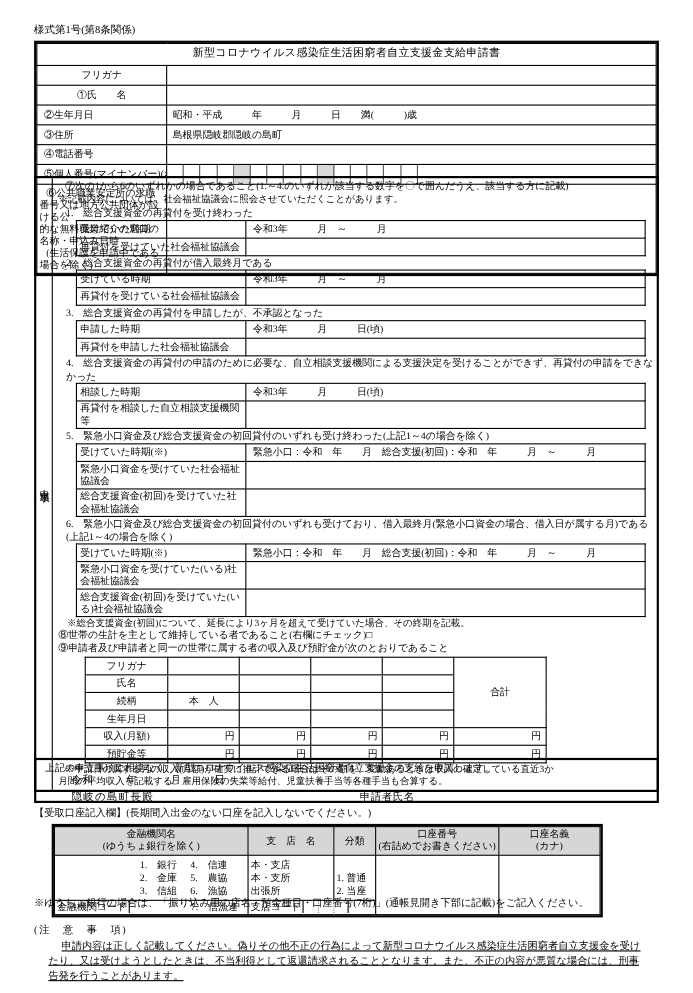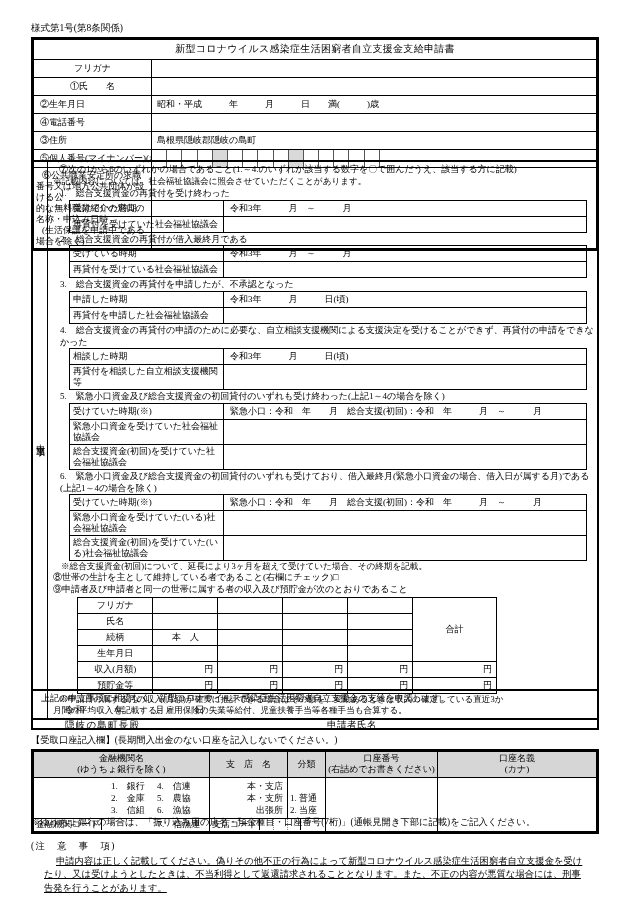--- a/index.html
+++ b/index.html
@@ -145,35 +145,35 @@
 
   
   .bank-title {
     position: absolute;
     left: 31px;
     top: 735px;
     font-size: 9.3px;
     white-space: nowrap;
   }
   #blockE {
-    left: 31px;
+    left: 47px;
     top: 749px;
-    width: 568px;
+    width: 501px;
   }
   #blockE table { width: 100%; }
   #blockE th {
     background: #d6d6d6;
     text-align: center;
     font-size: 9px;
     line-height: 1.25;
     height: 22px;
   }
   .bank-opts { font-size: 9px; line-height: 1.33; text-align: right; padding-right: 6px; }
   .bank-opts .o { display: inline-block; width: 46px; text-align: left; }
-  .branch-opts { font-size: 9px; line-height: 1.33; text-align: right; padding-right: 4px; }
+  .branch-opts { font-size: 9px; line-height: 1.33; text-align: left; padding-right: 4px; }
   .kind { font-size: 9px; line-height: 1.33; text-align: left; padding-left: 2px; vertical-align: bottom; }
   .acct-cells { display: flex; height: 100%; }
   .acct-cells .c {
     flex: 1 1 0;
     border-right: 1px dotted #888;
     box-sizing: border-box;
   }
   .acct-cells .c:last-child { border-right: none; }
   .code-cells { display: flex; height: 100%; }
   .code-cells .c {
@@ -233,26 +233,26 @@
         </tr>
         <tr>
           <td class="lbl">①氏　　名</td>
           <td class="val"></td>
         </tr>
         <tr>
           <td class="lbl-l">②生年月日</td>
           <td class="val">昭和・平成　　　年　　　月　　　日　　満(　　　)歳</td>
         </tr>
         <tr>
+          <td class="lbl-l">③住所</td>
+          <td class="val">島根県隠岐郡隠岐の島町</td>
+        </tr>
+        <tr>
           <td class="lbl-l">④電話番号</td>
           <td class="val"></td>
-        </tr>
-        <tr>
-          <td class="lbl-l">③住所</td>
-          <td class="val">島根県隠岐郡隠岐の島町</td>
         </tr>
         <tr>
           <td class="lbl-l" style="width:auto">⑤個人番号(マイナンバー)(わからない場合は空欄でも可)</td>
           <td style="padding:0">
             <div class="mn-wrap" id="mn-wrap">
                 <div class="mn-cell"></div>
                 <div class="mn-cell"></div>
                 <div class="mn-cell"></div>
                 <div class="mn-cell"></div>
                 <div class="mn-cell sep"></div>

